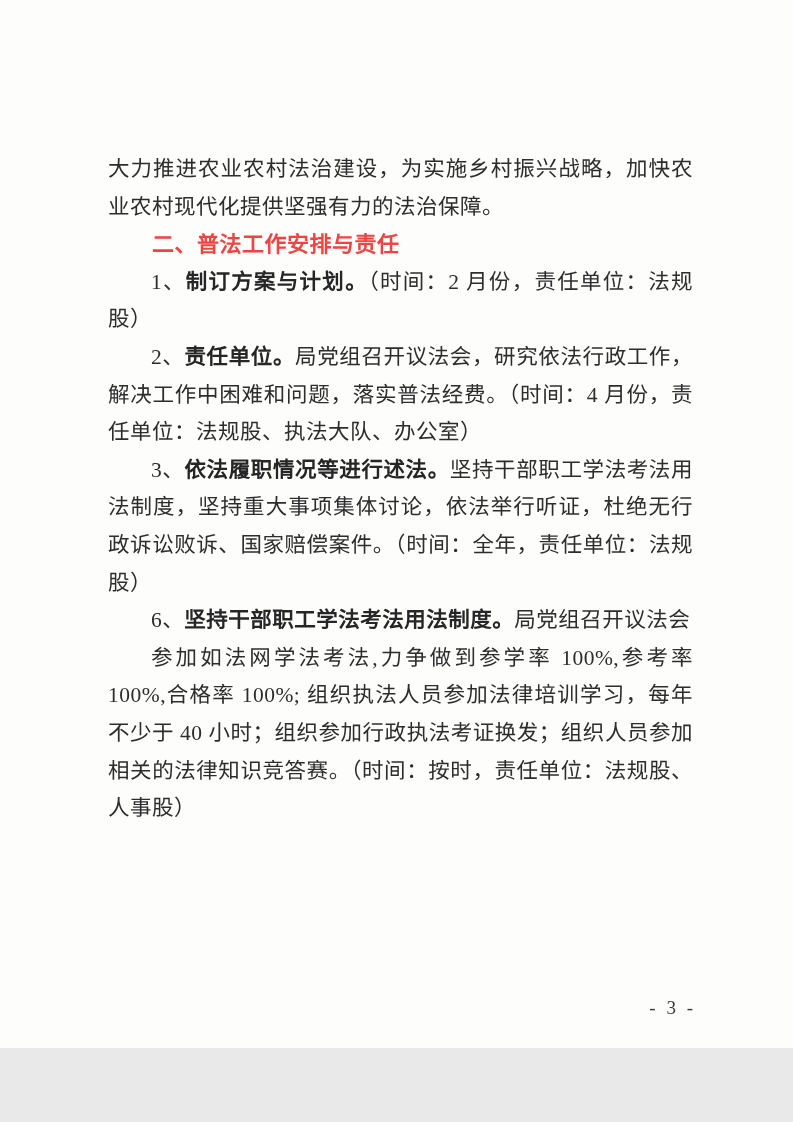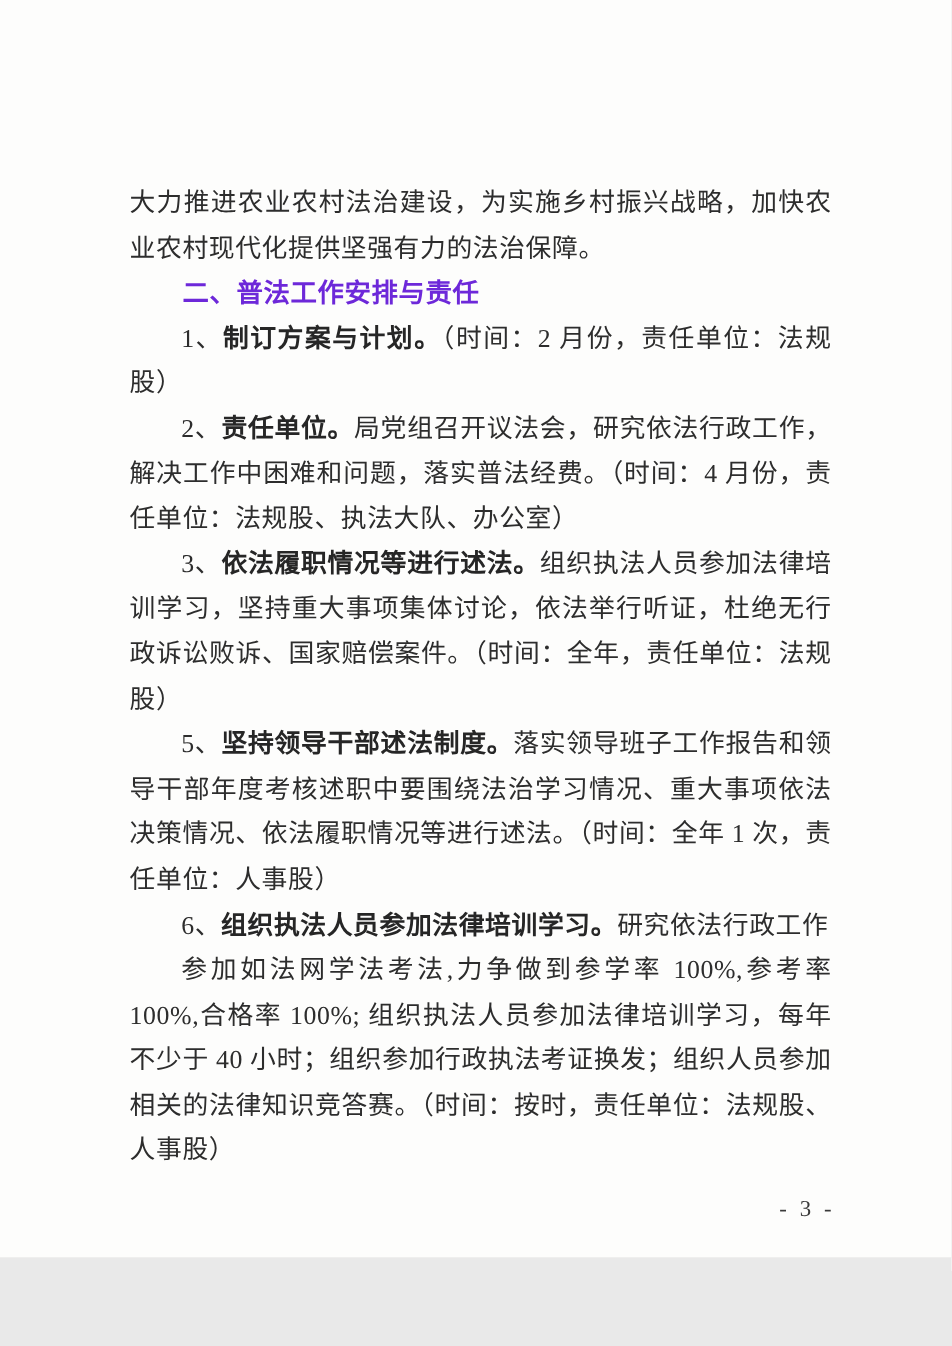--- a/index.html
+++ b/index.html
@@ -33,21 +33,21 @@
   }
   .para-indent {
     text-indent: 2em;
     font-family: Liberation Serif, serif;
   }
   .section-heading {
     text-indent: 2em;
     font-family: "Liberation Sans", "DejaVu Sans", sans-serif;
     font-weight: bold;
     font-size: 22px;
-    color: #6d28d9;
+    color: #ef4444;
   }
   .item-title {
     font-weight: bold;
     color: #262626;
   }
   .page-number {
     position: absolute;
     top: 997px;
     right: 97px;
     font-size: 19px;
@@ -64,26 +64,25 @@
   <div class="text-block">
 
     <p>大力推进农业农村法治建设，为实施乡村振兴战略，加快农业农村现代化提供坚强有力的法治保障。</p>
 
     <p class="section-heading">二、普法工作安排与责任</p>
 
     <p class="para-indent"><span>1、</span><span class="item-title">制订方案与计划。</span><span>（时间：2 月份，责任单位：法规股）</span></p>
 
     <p class="para-indent"><span>2、</span><span class="item-title">责任单位。</span><span>局党组召开议法会，研究依法行政工作，解决工作中困难和问题，落实普法经费。（时间：4 月份，责任单位：法规股、执法大队、办公室）</span></p>
 
-    <p class="para-indent"><span>3、</span><span class="item-title">依法履职情况等进行述法。</span><span>组织执法人员参加法律培训学习，坚持重大事项集体讨论，依法举行听证，杜绝无行政诉讼败诉、国家赔偿案件。（时间：全年，责任单位：法规股）</span></p>
+    <p class="para-indent"><span>3、</span><span class="item-title">依法履职情况等进行述法。</span><span>坚持干部职工学法考法用法制度，坚持重大事项集体讨论，依法举行听证，杜绝无行政诉讼败诉、国家赔偿案件。（时间：全年，责任单位：法规股）</span></p>
 
 
-    <p class="para-indent"><span>5、</span><span class="item-title">坚持领导干部述法制度。</span><span>落实领导班子工作报告和领导干部年度考核述职中要围绕法治学习情况、重大事项依法决策情况、依法履职情况等进行述法。（时间：全年 1 次，责任单位：人事股）</span></p>
 
-    <p class="para-indent"><span>6、</span><span class="item-title">组织执法人员参加法律培训学习。</span><span>研究依法行政工作</span></p>
+    <p class="para-indent"><span>6、</span><span class="item-title">坚持干部职工学法考法用法制度。</span><span>局党组召开议法会</span></p>
 
     <p class="para-indent">参加如法网学法考法,力争做到参学率 100%,参考率 100%,合格率 100%; 组织执法人员参加法律培训学习，每年不少于 40 小时；组织参加行政执法考证换发；组织人员参加相关的法律知识竞答赛。（时间：按时，责任单位：法规股、人事股）</p>
 
   </div>
 
   <div class="page-number">- 3 -</div>
 
 </div>
 
 </body></html>

